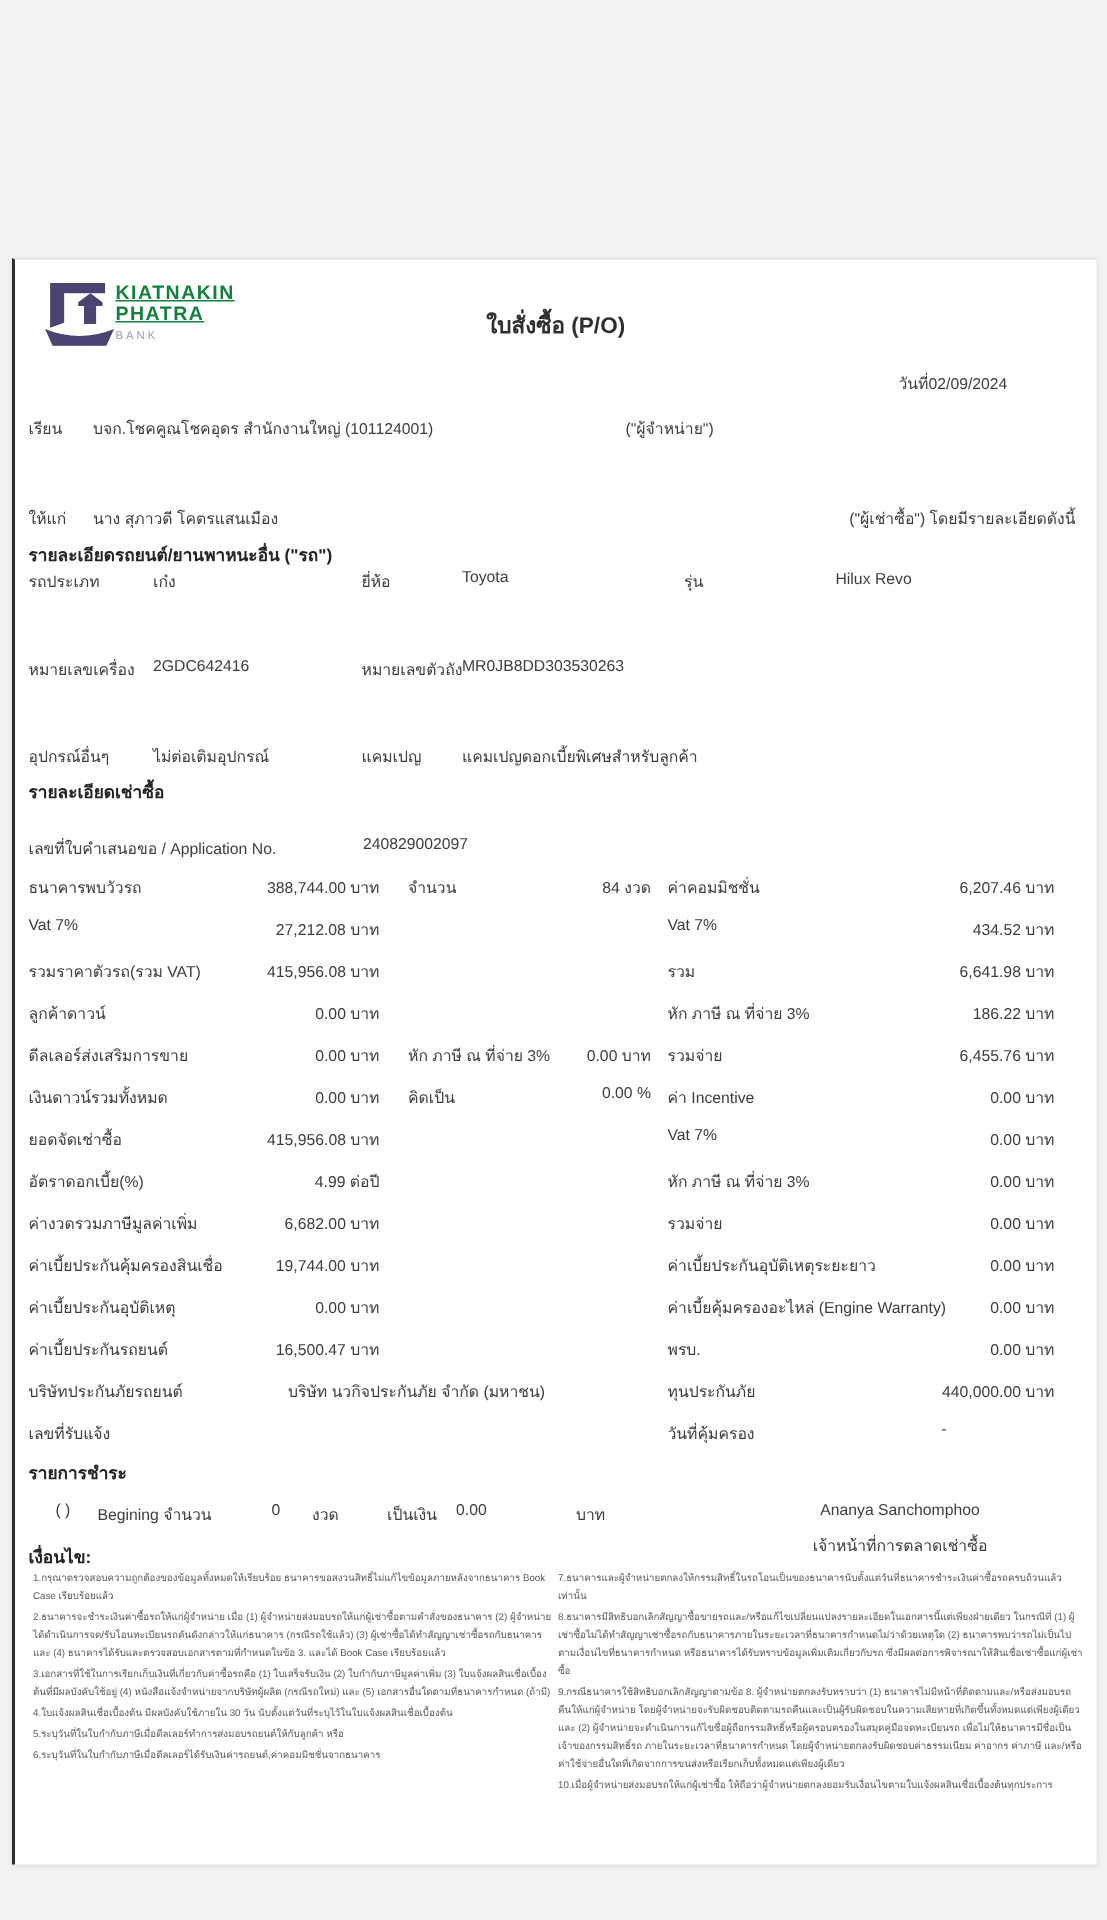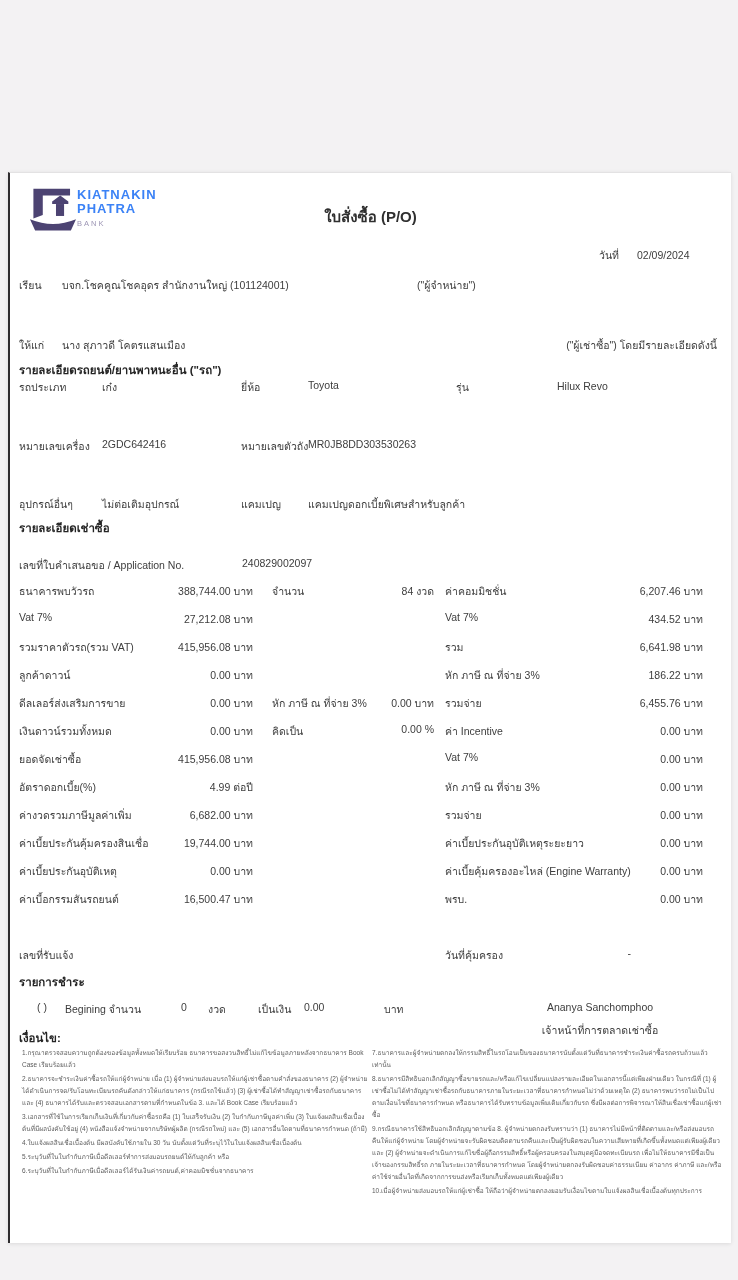--- a/index.html
+++ b/index.html
@@ -12,26 +12,26 @@
   .page{
     position:absolute;left:8px;top:172px;width:723px;height:1071px;
     box-sizing:border-box;background:#ffffff;
     border-left:2px solid #2e2c2e;border-top:1px solid #e3e2e3;
     box-shadow:0 1px 4px rgba(0,0,0,0.10);
   }
   .abs{position:absolute;white-space:nowrap;}
   
   .logo-glyph{position:absolute;left:20px;top:14px;}
   .logo-text{position:absolute;left:67px;top:15px;line-height:14px;}
-  .lt1{font-weight:bold;font-size:13px;letter-spacing:1px;color:#3b82f6;}
+  .lt1{font-weight:bold;font-size:13px;letter-spacing:1px;color:#15803d;text-decoration:underline;}
   .lt2{font-size:7.5px;letter-spacing:2px;color:#9d96b5;margin-top:1px;}
   .doc-title{position:absolute;left:0;top:32px;width:100%;text-align:center;
     font-weight:bold;font-size:15px;color:#2f2f2f;}
   .doc-date{position:absolute;left:589px;top:74px;white-space:nowrap;}
-  .doc-date .date-val{margin-left:18px;}
+  .doc-date .date-val{margin-left:0;}
   
   .lab{left:9px;}
   .addr-val{left:52px;}
   .addr-right{left:407px;}
   .addr-right2{right:14px;left:auto;}
   
   .sec{position:absolute;left:9px;font-weight:bold;font-size:11.5px;color:#242424;white-space:nowrap;}
   
   .vrow{position:absolute;left:0;width:100%;height:29px;}
   .vrow span{position:absolute;white-space:nowrap;}
@@ -195,24 +195,30 @@
     <span class="flc">ค่าเบี้ยประกันอุบัติเหตุระยะยาว</span>
     <span class="fvc">0.00 บาท</span>
   </div>
   <div class="frow" style="top:690px">
     <span class="fla">ค่าเบี้ยประกันอุบัติเหตุ</span>
     <span class="fva">0.00 บาท</span>
     <span class="flc">ค่าเบี้ยคุ้มครองอะไหล่ (Engine Warranty)</span>
     <span class="fvc">0.00 บาท</span>
   </div>
   <div class="frow" style="top:718px">
-    <span class="fla">ค่าเบี้อกรรมสันรถยนต์</span>
+    <span class="fla">ค่าเบี้ยประกันรถยนต์</span>
     <span class="fva">16,500.47 บาท</span>
     <span class="flc">พรบ.</span>
     <span class="fvc">0.00 บาท</span>
+  </div>
+  <div class="frow" style="top:746px">
+    <span class="fla">บริษัทประกันภัยรถยนต์</span>
+    <span class="fva va-left">บริษัท นวกิจประกันภัย จำกัด (มหาชน)</span>
+    <span class="flc">ทุนประกันภัย</span>
+    <span class="fvc">440,000.00 บาท</span>
   </div>
   <div class="frow" style="top:774px">
     <span class="fla">เลขที่รับแจ้ง</span>
     <span class="flc">วันที่คุ้มครอง</span>
     <span class="fvc vc-dash">-</span>
   </div>
 
   <div class="sec" style="top:800px">รายการชำระ</div>
   <span class="abs pay-box" style="top:828px">( )</span>
   <span class="abs pay-lab" style="top:828px">Begining จำนวน</span>

